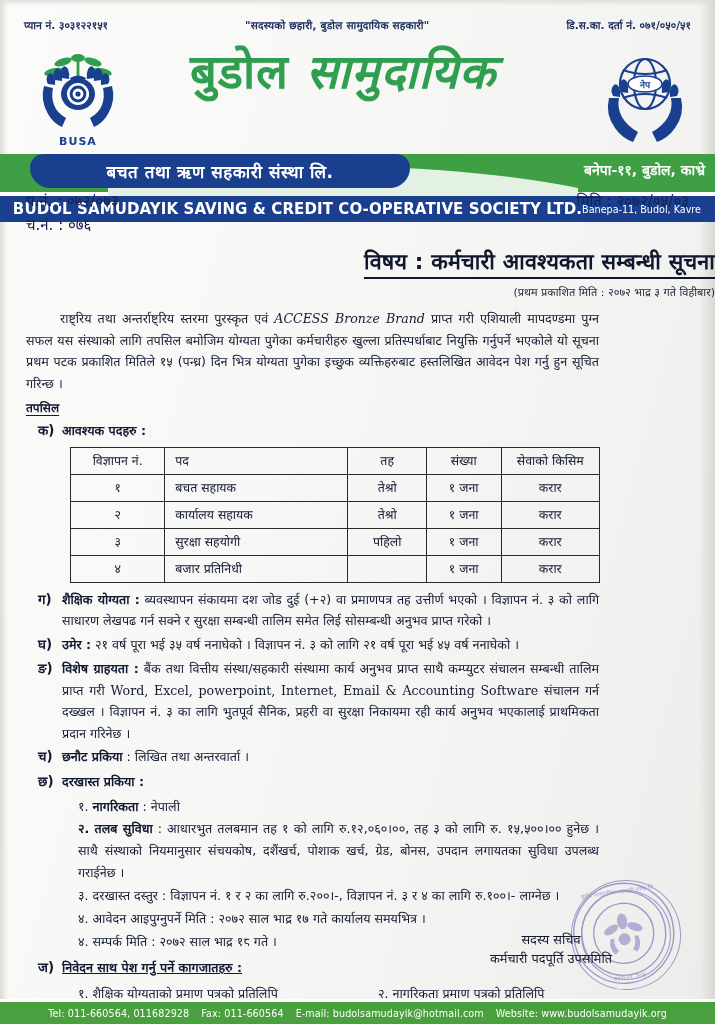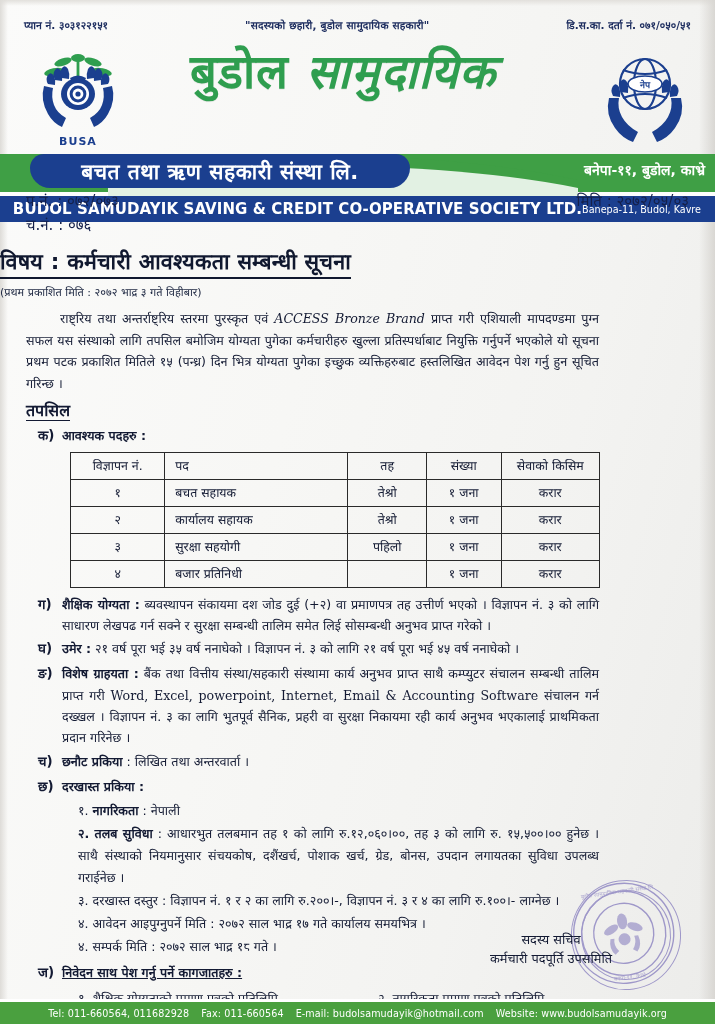--- a/index.html
+++ b/index.html
@@ -65,21 +65,21 @@
   }
   .brand-main .b2{font-style:italic;color:#2f9e4f;}
   .swoosh{
     position:absolute;left:-20px;top:104px;width:470px;height:46px;
   }
   .ribbon{
     position:absolute;left:30px;top:108px;width:380px;height:34px;
     background:#1b3f8f;border-radius:0 0 26px 26px;
     border-top-left-radius:18px;border-top-right-radius:18px;
     display:flex;align-items:center;justify-content:center;
-    color:#ffffff;font-size:21px;font-weight:bold;letter-spacing:.5px;
+    color:#ffffff;font-size:17px;font-weight:bold;letter-spacing:.5px;
   }
   
   .logo-left{
     position:absolute;left:30px;top:4px;width:96px;height:104px;
     text-align:center;
   }
   .logo-left .busa-label{
     position:absolute;left:0;bottom:6px;width:96px;text-align:center;
     font-size:11px;font-weight:bold;color:#1b3f8f;letter-spacing:1px;
   }
@@ -97,21 +97,21 @@
     position:absolute;top:190px;left:0;width:715px;
     padding:0 26px;box-sizing:border-box;
     display:flex;justify-content:space-between;align-items:flex-start;
     color:#15204a;font-size:15px;
   }
   .refleft div{margin-bottom:4px;}
   .refright{font-size:15px;color:#15204a;}
 
   
   .subject{
-    position:absolute;top:246px;left:0;width:715px;text-align:left;
+    position:absolute;top:246px;left:0;width:715px;text-align:right;
   }
   .subject h1{
     margin:0;display:inline-block;
     font-size:21.5px;font-weight:bold;color:#10182f;
     border-bottom:2px solid #10182f;padding-bottom:2px;
     letter-spacing:.2px;
   }
   .subject .pub{
     margin-top:5px;font-size:11px;color:#202a44;
   }
@@ -121,21 +121,21 @@
     position:absolute;top:308px;left:0;width:625px;
     padding:0 26px;box-sizing:border-box;
     color:#131a33;
   }
   .intro{
     font-size:12.6px;line-height:1.72;text-align:justify;text-indent:34px;
     margin:0 0 2px 0;
   }
   .intro .ital{font-style:italic;font-family:"DejaVu Serif","Liberation Serif",serif;}
   .tapasil{
-    font-size:16px;font-weight:bold;display:inline-block;
+    font-size:12px;font-weight:bold;display:inline-block;
     border-bottom:1.4px solid #131a33;margin:4px 0 4px 0;
     line-height:1.2;
   }
 
   
   .sec{
     display:flex;align-items:flex-start;
     font-size:12.6px;line-height:1.7;margin-bottom:2px;
   }
   .sec .mark{

